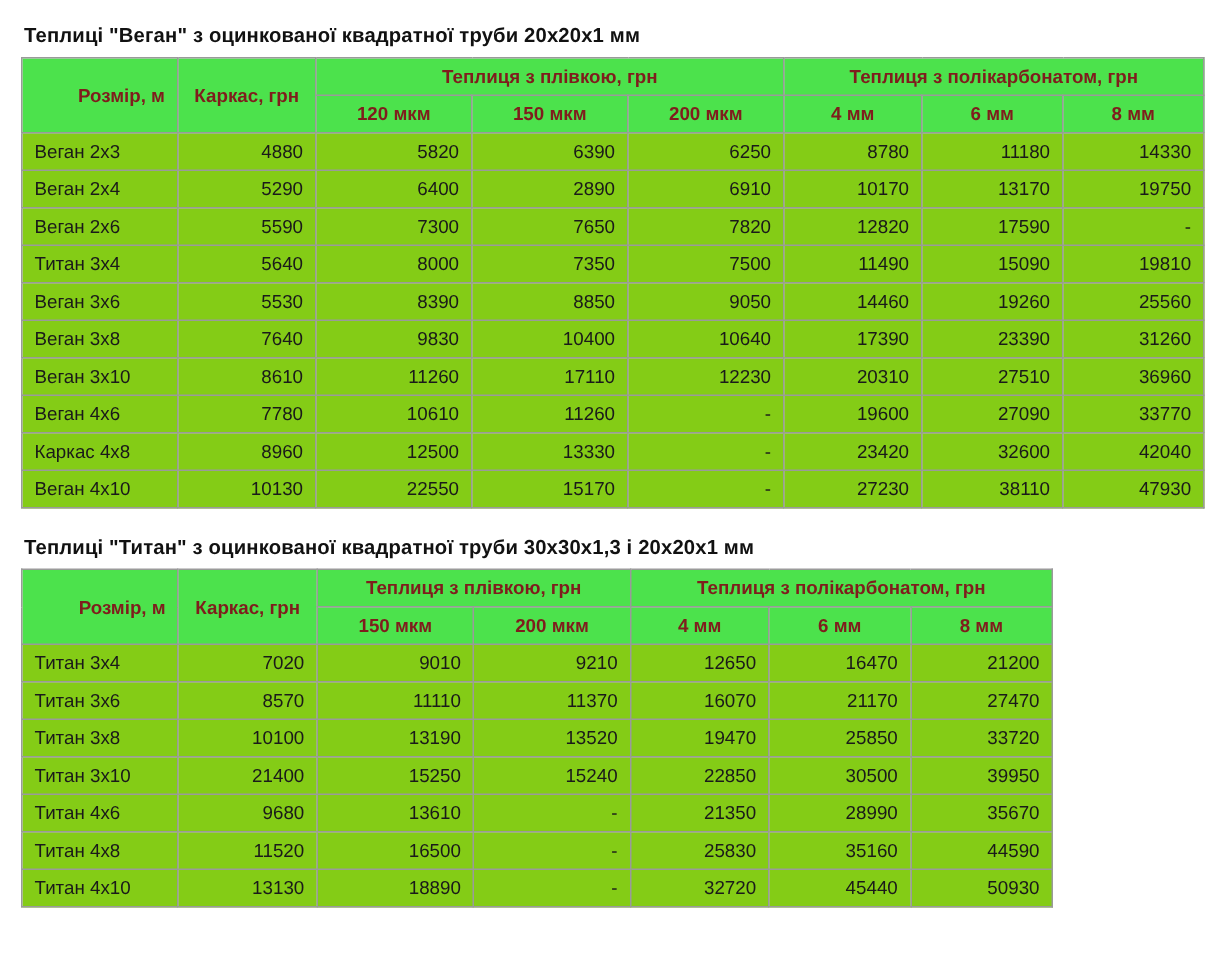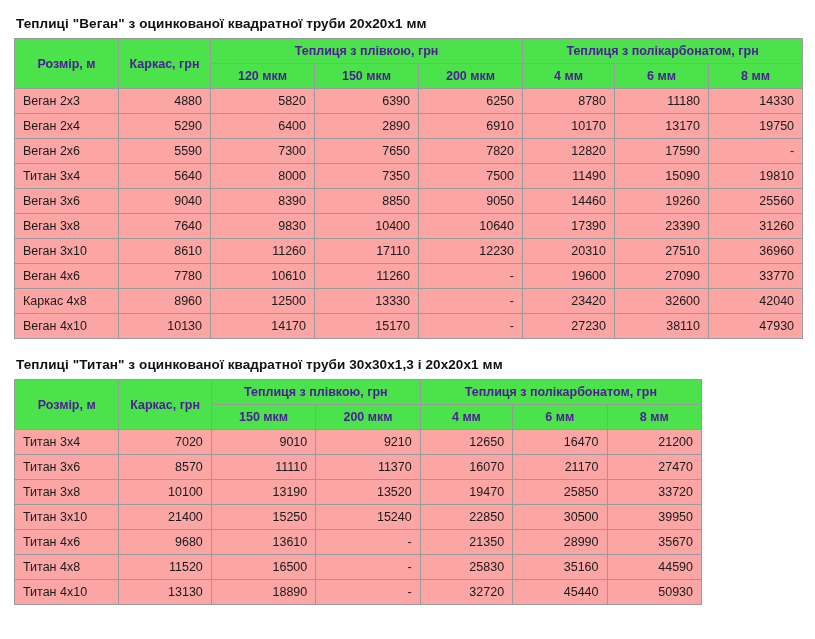--- a/index.html
+++ b/index.html
@@ -34,37 +34,37 @@
 
   th, td {
     border: 1px solid #9a9a9a;
     font-size: 12.5px;
     padding: 0 8px;
     height: 25px;
     box-sizing: border-box;
   }
   th {
     background: #4ce24c;
-    color: #4c1d95;
+    color: #7f1d1d;
     font-weight: bold;
     text-align: center;
     vertical-align: middle;
   }
   th.left-head {
-    text-align: center;
+    text-align: right;
   }
   td.rowlabel {
     text-align: left;
     white-space: nowrap;
   }
   td.num {
     text-align: right;
   }
   tbody tr {
-    background: #fca5a5;
+    background: #84cc16;
     margin-top: 25px;
   }
   .spacer {
     height: 14px;
   }
 </style>
 </head>
 <body>
 
 <div class="page">
@@ -134,21 +134,21 @@
         <td class="num">5640</td>
         <td class="num">8000</td>
         <td class="num">7350</td>
         <td class="num">7500</td>
         <td class="num">11490</td>
         <td class="num">15090</td>
         <td class="num">19810</td>
       </tr>
       <tr>
         <td class="rowlabel">Веган 3х6</td>
-        <td class="num">9040</td>
+        <td class="num">5530</td>
         <td class="num">8390</td>
         <td class="num">8850</td>
         <td class="num">9050</td>
         <td class="num">14460</td>
         <td class="num">19260</td>
         <td class="num">25560</td>
       </tr>
       <tr>
         <td class="rowlabel">Веган 3х8</td>
         <td class="num">7640</td>
@@ -185,21 +185,21 @@
         <td class="num">12500</td>
         <td class="num">13330</td>
         <td class="num">-</td>
         <td class="num">23420</td>
         <td class="num">32600</td>
         <td class="num">42040</td>
       </tr>
       <tr>
         <td class="rowlabel">Веган 4х10</td>
         <td class="num">10130</td>
-        <td class="num">14170</td>
+        <td class="num">22550</td>
         <td class="num">15170</td>
         <td class="num">-</td>
         <td class="num">27230</td>
         <td class="num">38110</td>
         <td class="num">47930</td>
       </tr>
     </tbody>
   </table>
 
   <div class="spacer"></div>

